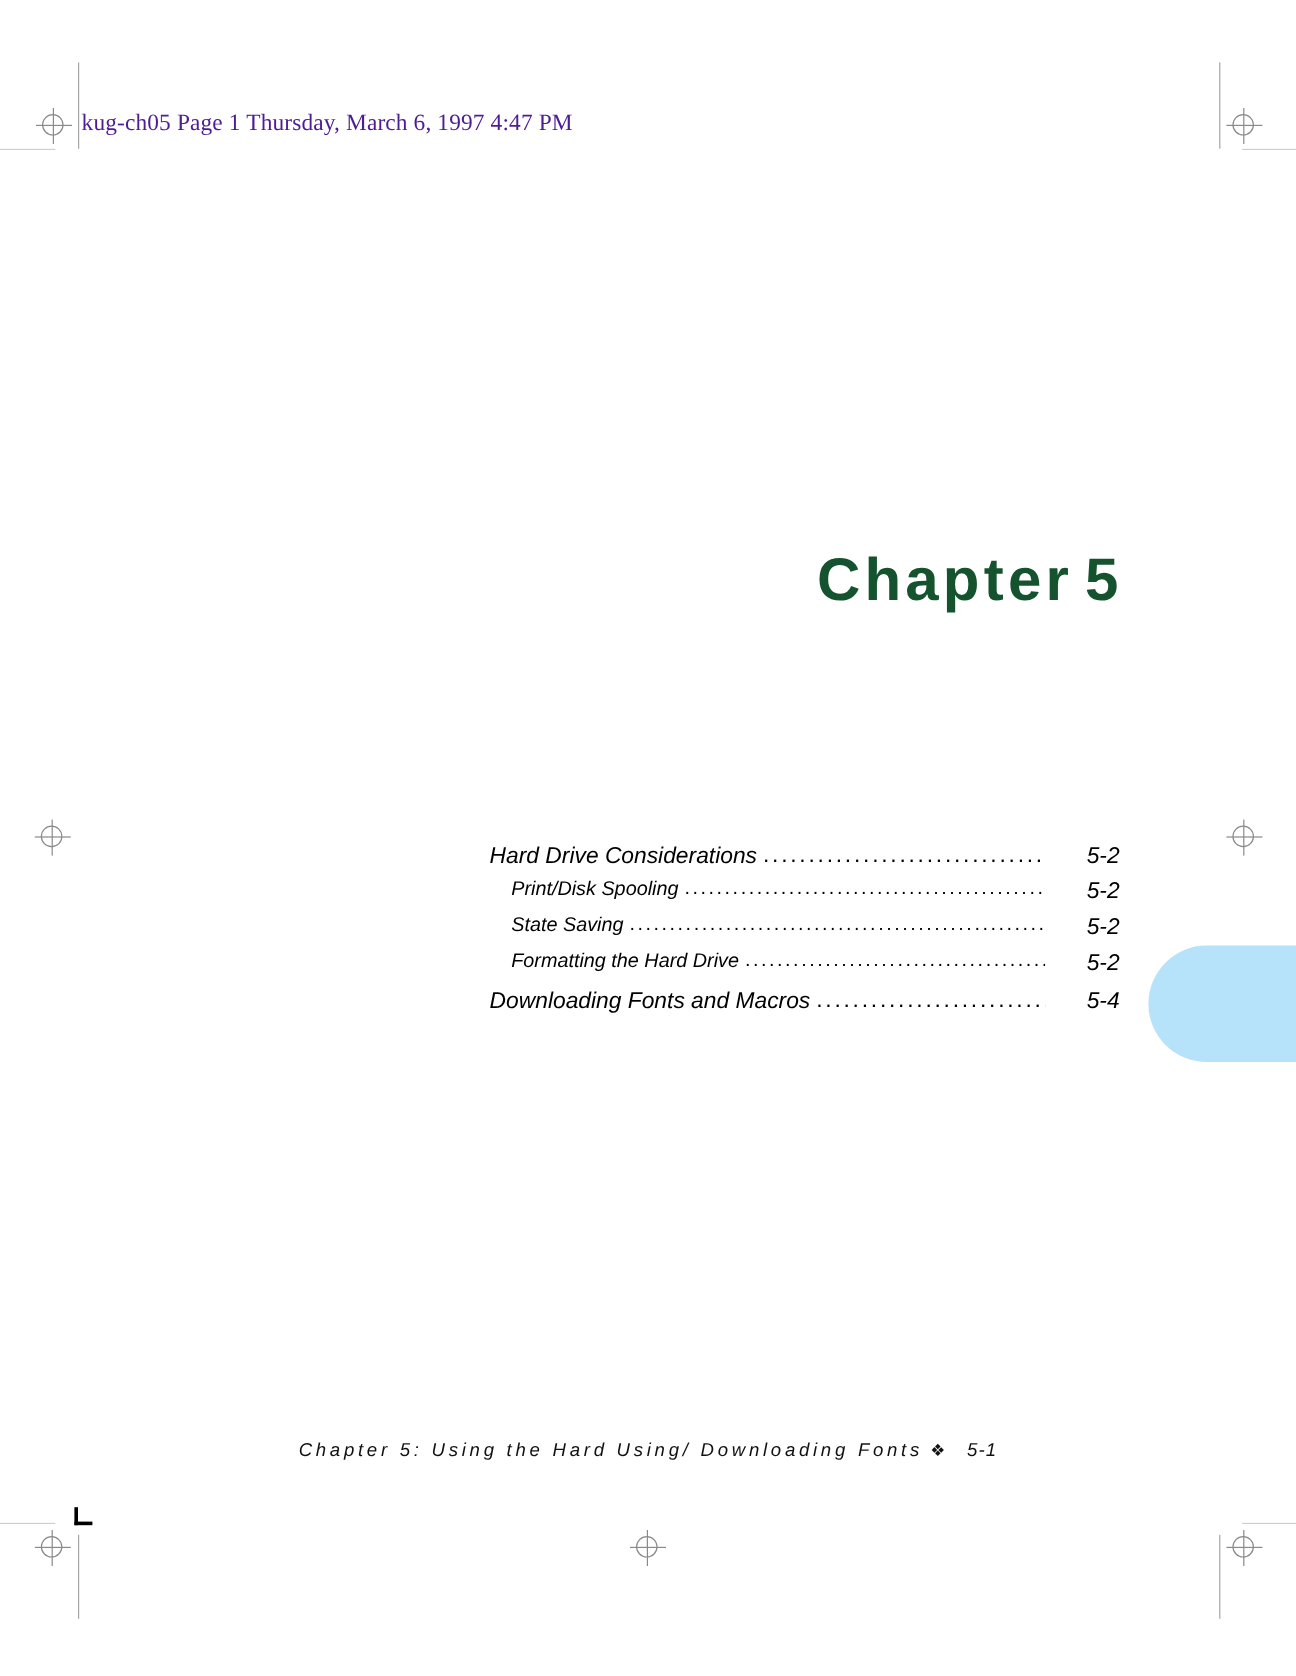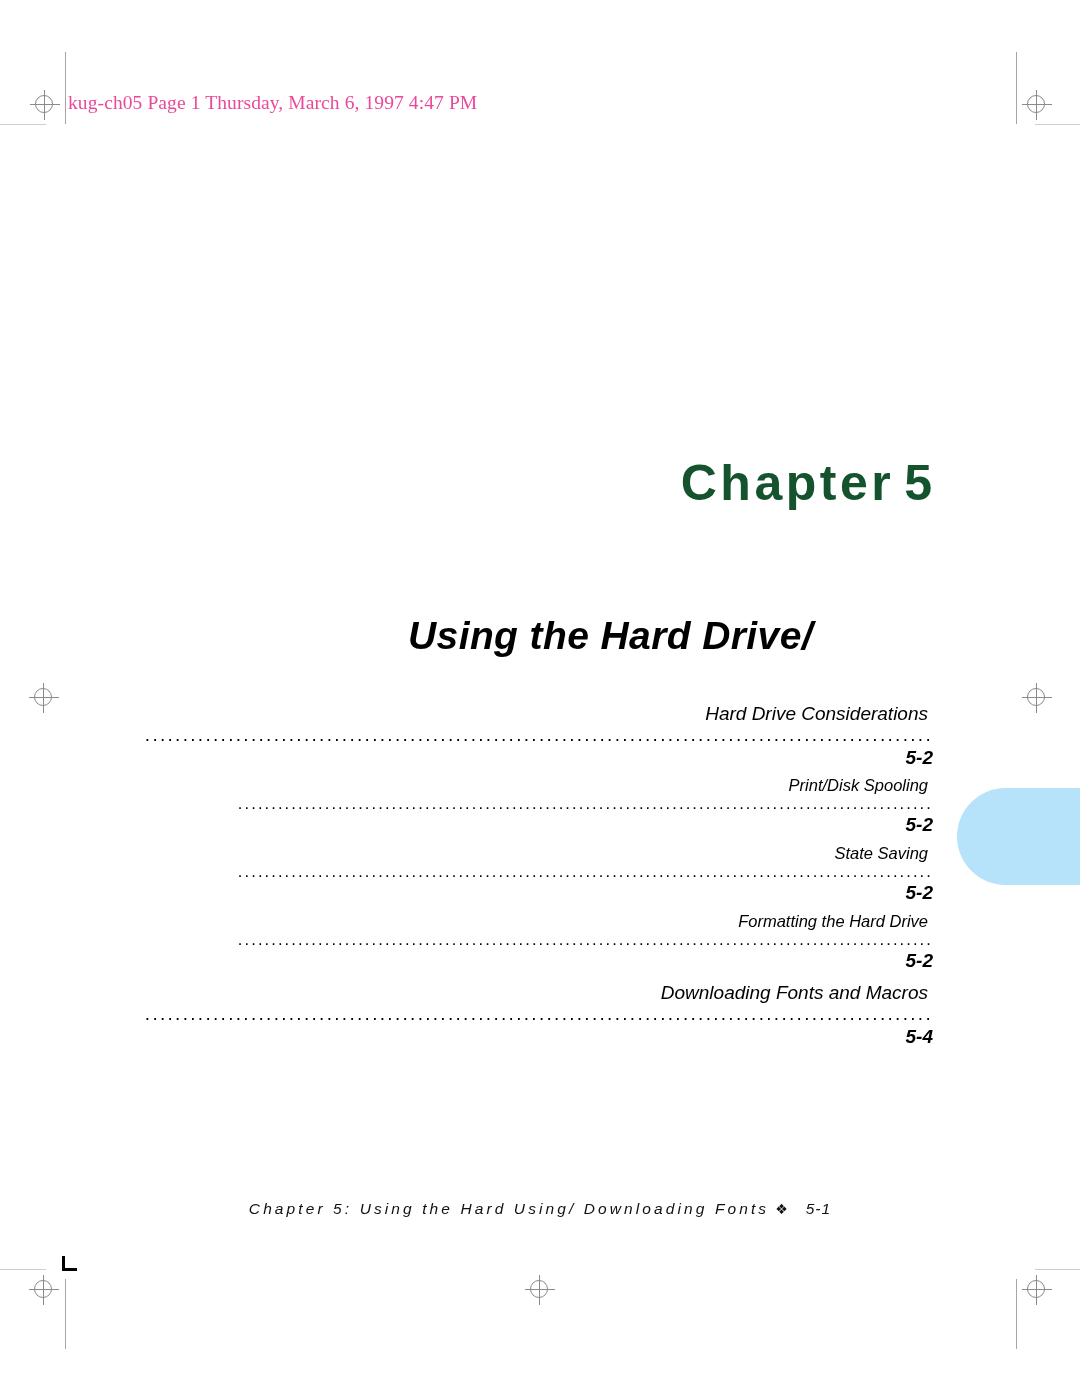--- a/index.html
+++ b/index.html
@@ -72,21 +72,21 @@
     box-sizing: border-box;
   }
 
   
   .header-stamp {
     position: absolute;
     left: 68px;
     top: 92px;
     font-family: "Liberation Serif", serif;
     font-size: 19.5px;
-    color: #ec4899;
+    color: #4c1d95;
     white-space: nowrap;
     letter-spacing: 0.1px;
   }
 
   
   .side-tab {
     position: absolute;
     left: 957px;
     top: 788px;
     width: 160px;
@@ -131,45 +131,44 @@
 
   
   .toc {
     position: absolute;
     left: 408px;
     top: 703px;
     width: 525px;
   }
   .toc-row {
     display: flex;
-    align-items: flex-end;
+    align-items: flex-start;
     font-style: italic;
     color: #000;
     white-space: nowrap;
-    flex-direction: column;
   }
   .toc-row .label {
     flex: 0 0 auto;
     padding-right: 5px;
   }
   .toc-row .leader {
     flex: 1 1 auto;
     overflow: hidden;
     white-space: nowrap;
     letter-spacing: 2.3px;
     font-style: normal;
     position: relative;
     top: -1px;
   }
   .toc-row .pageno {
     flex: 0 0 auto;
     width: 52px;
     text-align: right;
     padding-left: 10px;
-    font-weight: bold;
+    font-weight: normal;
   }
 
   .toc-row.lvl1 {
     font-size: 19px;
     margin-bottom: 7px;
     font-weight: normal;
   }
   .toc-row.lvl1 .pageno { font-size: 19px; }
 
   .toc-row.lvl2 {
@@ -264,21 +263,20 @@
 
   <div class="header-stamp">kug-ch05  Page 1  Thursday, March 6, 1997  4:47 PM</div>
 
   <div class="side-tab"></div>
 
   <div class="chapter-label">
     <span>Chapter</span><span class="num">5</span>
   </div>
 
   <h1 class="chapter-title">
-    <span class="line">Using the Hard Drive/</span>
   </h1>
 
   <div class="toc" id="toc-list">
       <div class="toc-row lvl1">
         <span class="label">Hard Drive Considerations</span>
         <span class="leader">........................................................................................................</span>
         <span class="pageno">5-2</span>
       </div>
       <div class="toc-row lvl2">
         <span class="label">Print/Disk Spooling</span>

